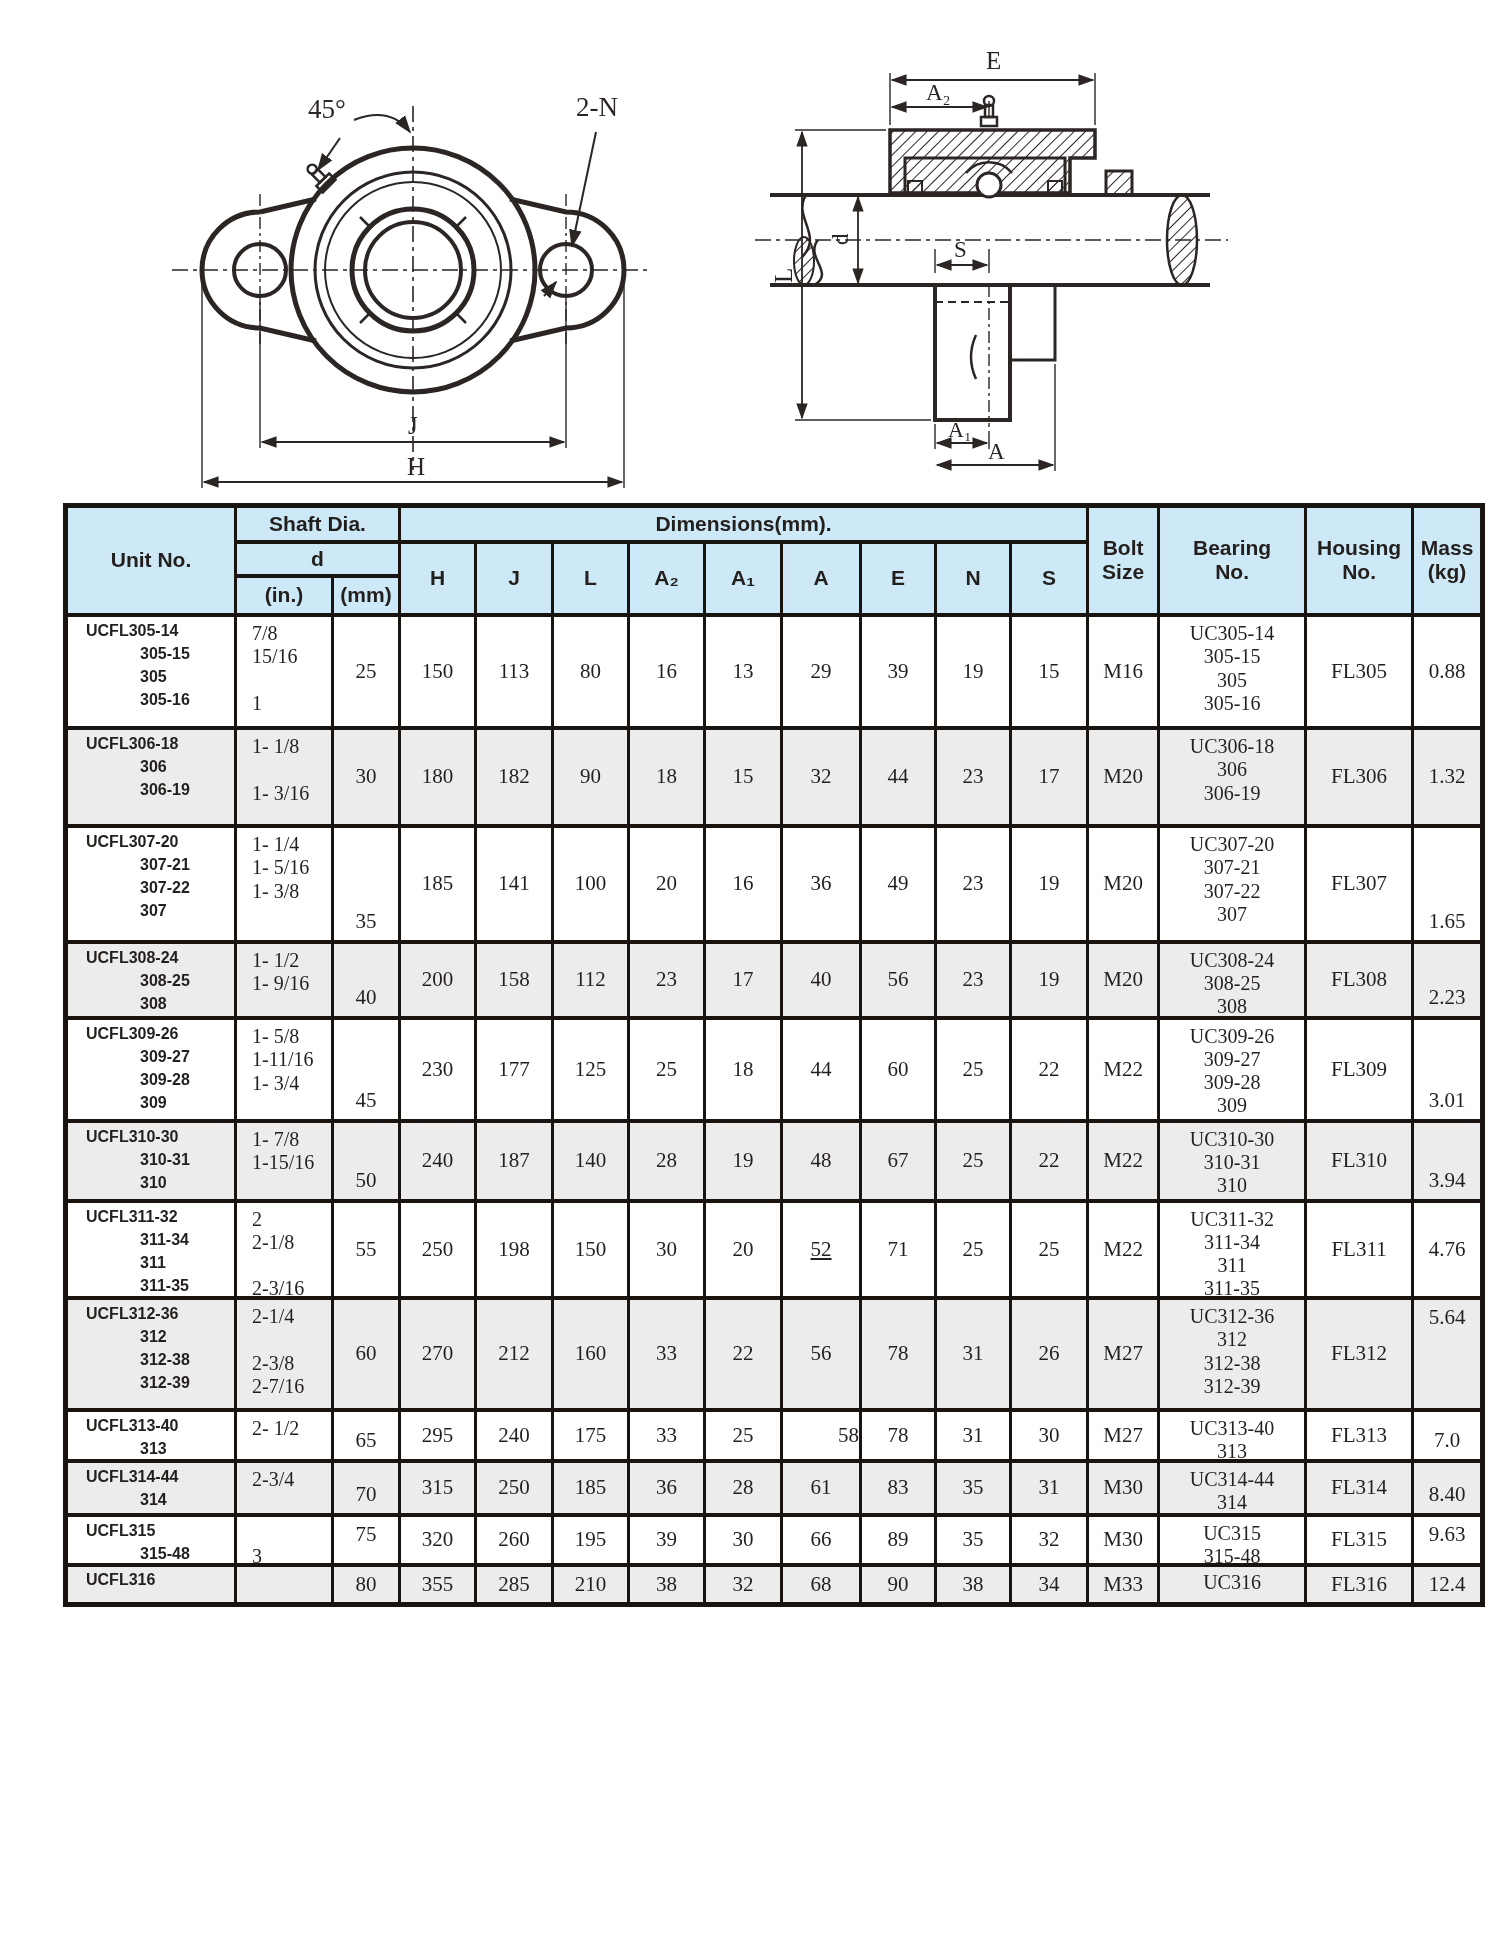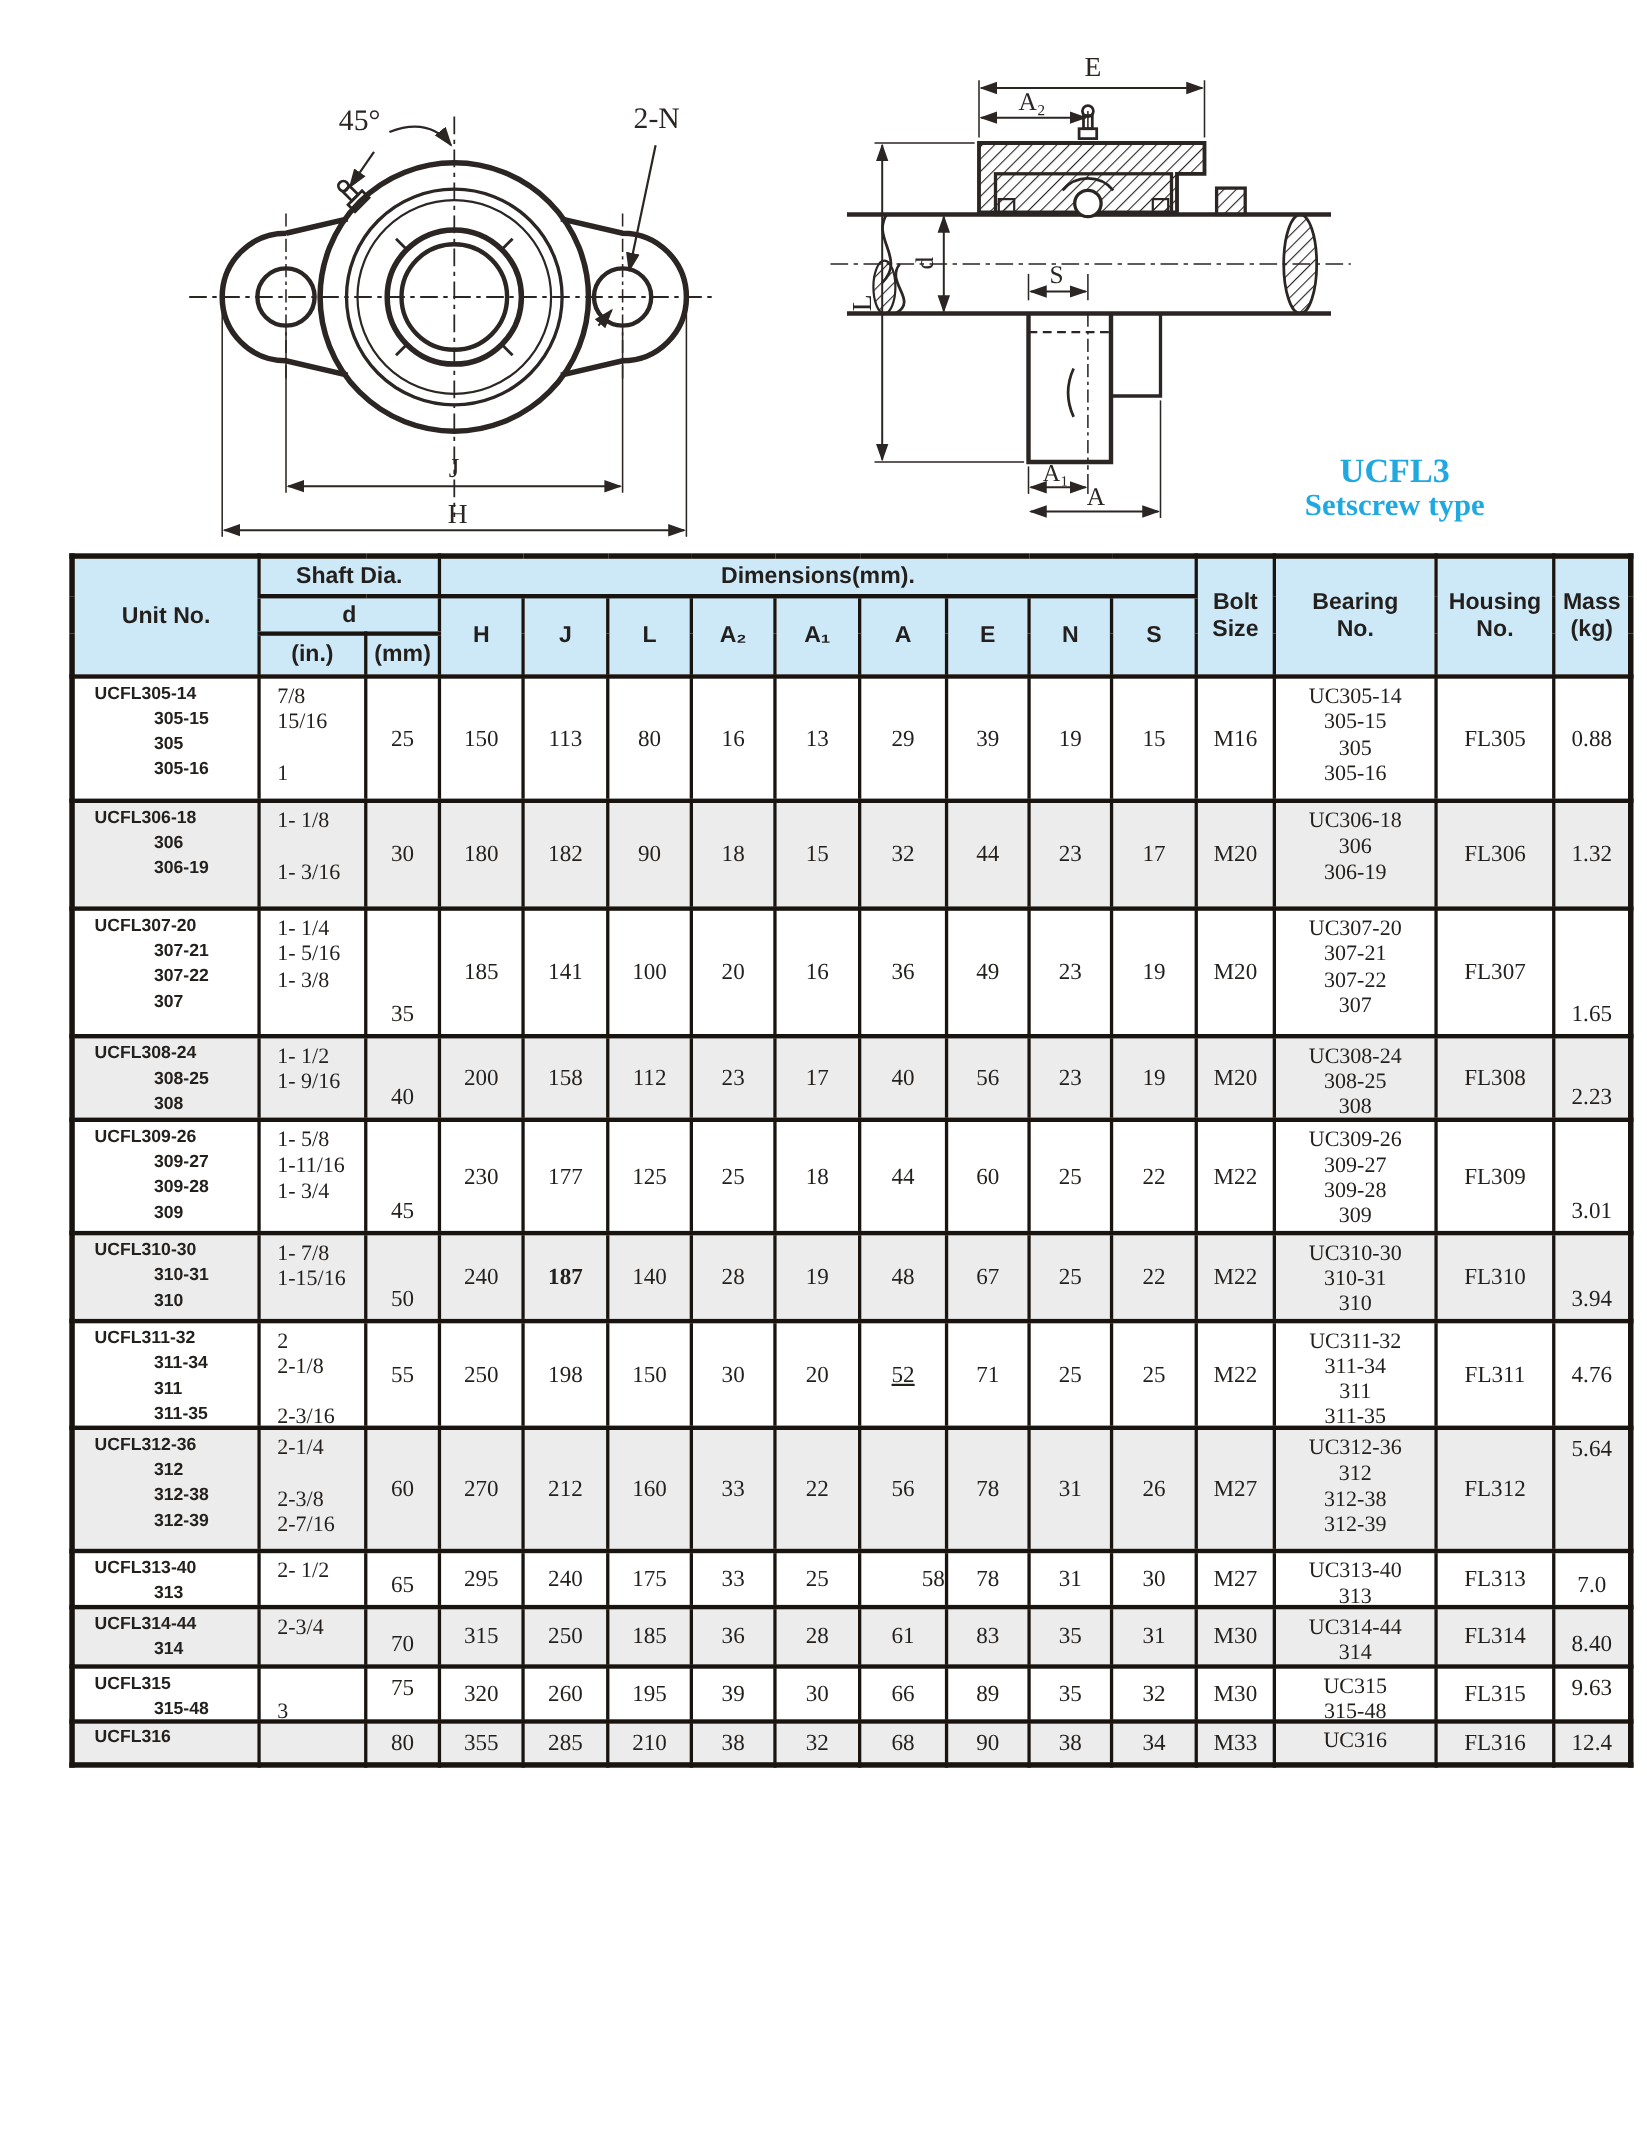--- a/index.html
+++ b/index.html
@@ -162,24 +162,20 @@
     </g>
     <text x="246" y="34" font-size="25">E</text>
     <text x="186" y="65" font-size="23">A₂</text>
     <text x="52" y="248" font-size="25" transform="rotate(-90 52,248)">L</text>
     <text x="108" y="210" font-size="23" transform="rotate(-90 108,210)">d</text>
     <text x="214" y="222" font-size="23">S</text>
     <text x="208" y="402" font-size="22">A₁</text>
     <text x="248" y="424" font-size="23">A</text>
   </svg>
 
-  <div class="title-block" style="color: rgb(31, 169, 224);">
-    <div class="t1">UCFL3</div>
-    <div class="t2">Setscrew type</div>
-  </div>
 
   <table class="spec">
     <colgroup>
       <col style="width:170px">
         <col style="width:97px">
         <col style="width:67px">
       <col style="width:76px">
         <col style="width:77px">
         <col style="width:76px">
       <col style="width:76px">
@@ -689,21 +685,21 @@
             <div class="cellbox jc-bot" style="height: 70px;">
               <div>50</div>
             </div>
           </td>
           <td>
             <div class="cellbox jc-mid" style="height: 70px;">
               <div>240</div>
             </div>
           </td>
           <td>
-            <div class="cellbox jc-mid" style="height: 70px; font-weight: bold;">
+            <div class="cellbox jc-mid" style="height: 70px;">
               <div>187</div>
             </div>
           </td>
           <td>
             <div class="cellbox jc-mid" style="height: 70px;">
               <div>140</div>
             </div>
           </td>
           <td>
             <div class="cellbox jc-mid" style="height: 70px;">

